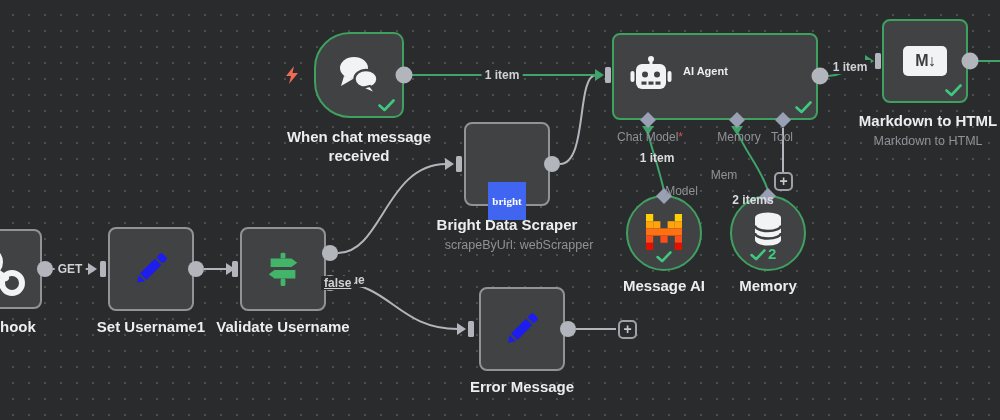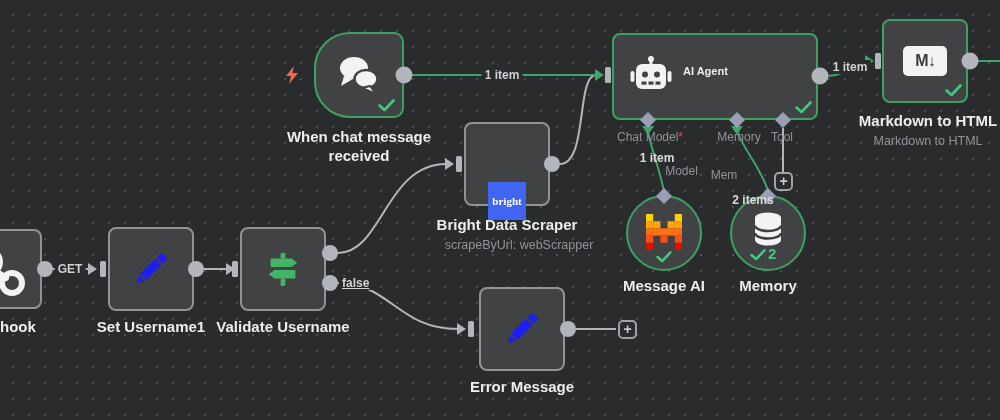--- a/index.html
+++ b/index.html
@@ -259,23 +259,23 @@
   <div class="lbl" style="left:768px; top:277px;">Memory</div>
   <div class="lbl" style="left:928px; top:112px;">Markdown to HTML</div>
   <div class="lbl sub" style="left:928px; top:134px;">Markdown to HTML</div>
 
   <div class="lbl port" style="left:650px; top:130px;">
     <span>Chat Model</span><span class="req">*</span>
   </div>
   <div class="lbl port" style="left:739px; top:130px;">Memory</div>
   <div class="lbl port" style="left:782px; top:130px;">Tool</div>
   <div class="lbl items" style="left:657px; top:151px;">1 item</div>
-  <div class="lbl port" style="left:665px; top:164px;padding-left:33px;">Model</div>
+  <div class="lbl port" style="left:665px; top:184px;padding-left:33px;">Model</div>
   <div class="lbl items" style="left:753px; top:158px;margin-top:35px;">2 items</div>
   <div class="lbl port" style="left:724px; top:168px;">Mem</div>
 
   <div class="wire-pill" style="left:70px; top:269px;">GET</div>
   <div class="wire-pill" style="left:502px; top:75px;">1 item</div>
   <div class="wire-pill" style="left:850px; top:67px;">1 item</div>
   <div class="wire-pill edge" style="left:339px; top:253px;margin-top:27px;">true</div>
-  <div class="wire-pill edge" style="left:339px; top:283px;text-decoration:underline;">false</div>
+  <div class="wire-pill edge" style="left:321px; top:283px;text-decoration:underline;">false</div>
 
 </div>
 
 </body></html>

